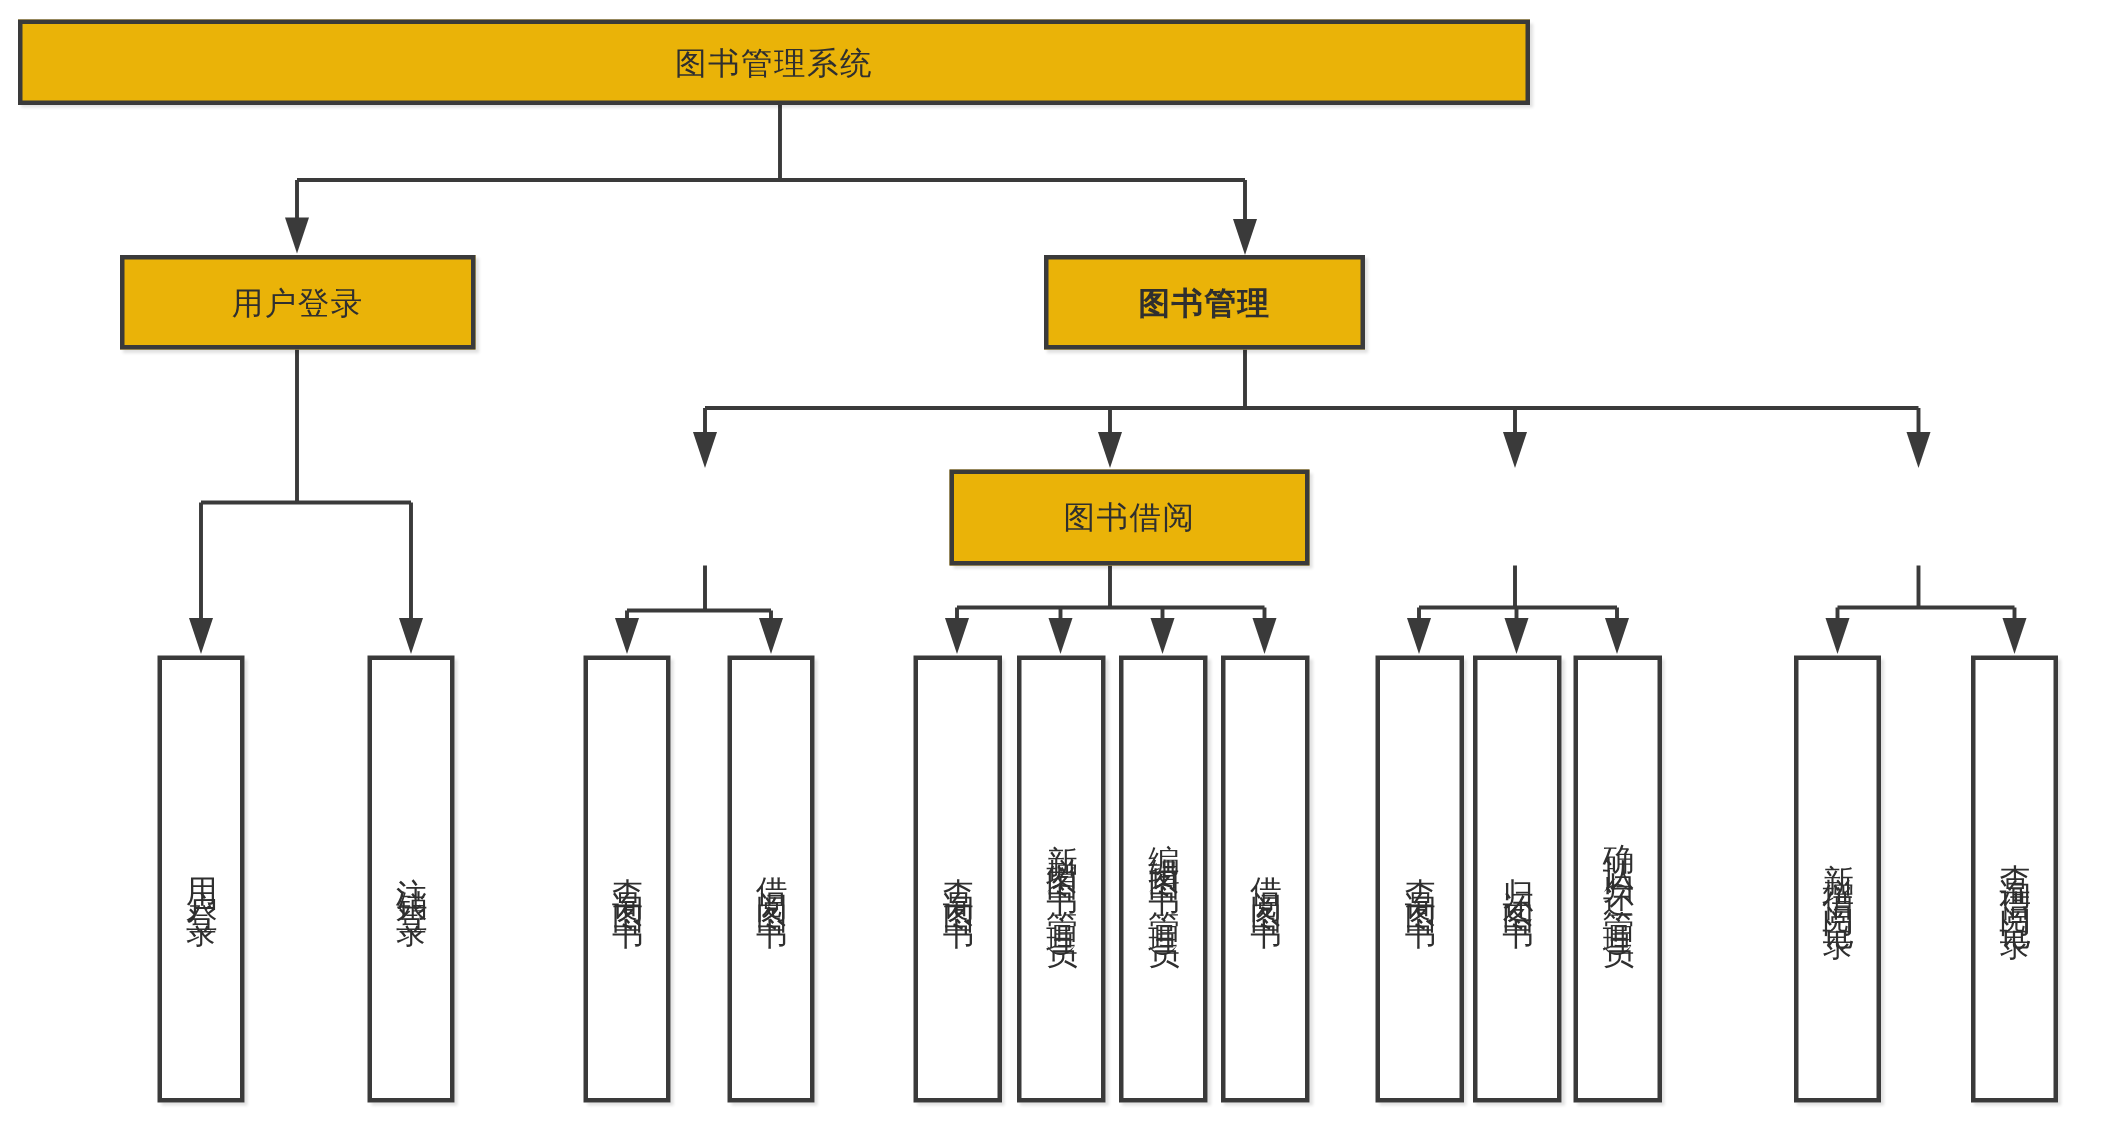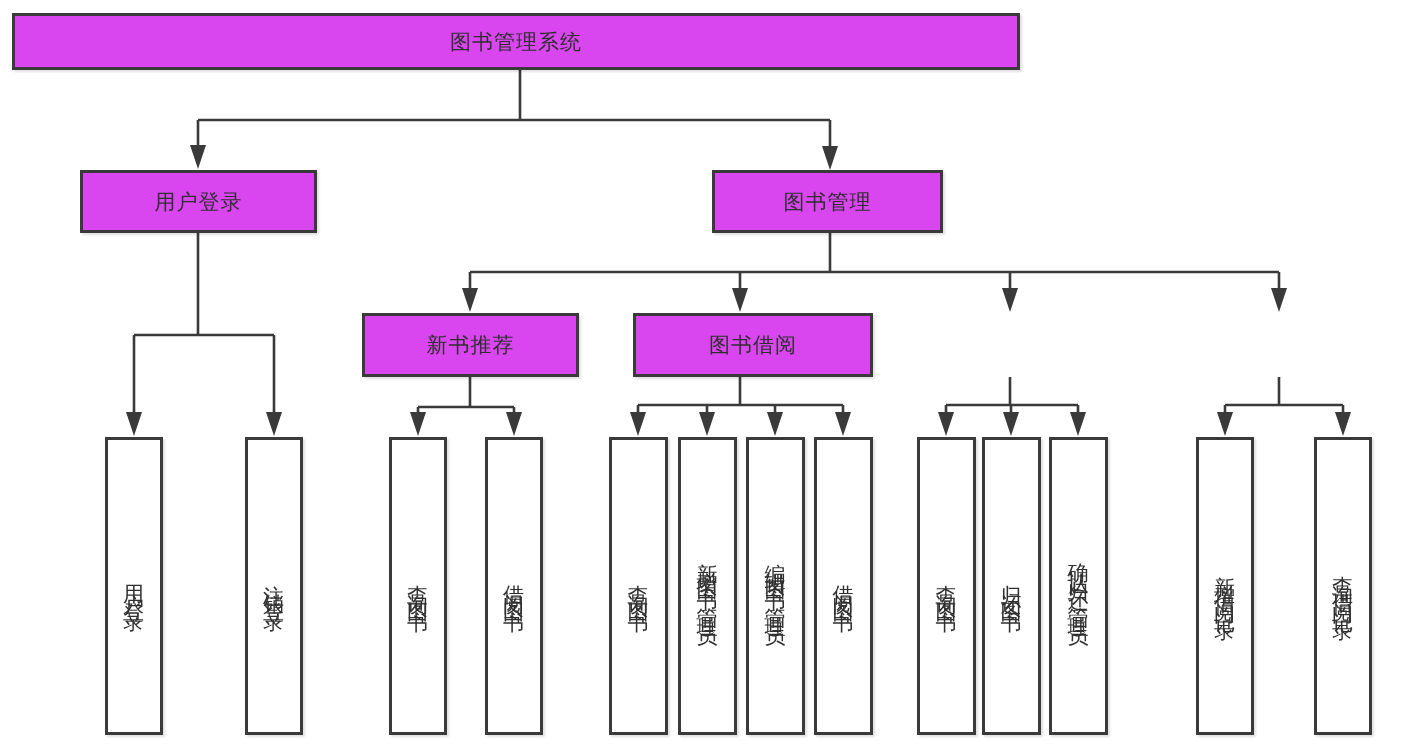--- a/index.html
+++ b/index.html
@@ -8,21 +8,21 @@
     width:1405px; height:747px;
     background:#ffffff;
     font-family:"Liberation Sans", sans-serif;
     overflow:hidden;
   }
   #connectors { position:absolute; left:0; top:0; width:1405px; height:747px; }
   .node {
     position:absolute;
     box-sizing:border-box;
     border:3px solid #3a3a3a;
-    background:#d946ef;
+    background:#eab308;
     display:flex; align-items:center; justify-content:center;
     font-size:21px; color:#2f2f2f; letter-spacing:1px;
     box-shadow:2px 2px 2px rgba(0,0,0,0.12);
   }
   .vnode {
     position:absolute;
     box-sizing:border-box;
     width:58px; height:298px; top:437px;
     border:3px solid #3a3a3a;
     background:#ffffff;
@@ -80,23 +80,22 @@
       <polygon points="1003,412 1019,412 1011,436"></polygon>
       <polygon points="1070,412 1086,412 1078,436"></polygon>
       <polygon points="1217,412 1233,412 1225,436"></polygon>
       <polygon points="1335,412 1351,412 1343,436"></polygon>
     </g>
   </svg>
 
   <div class="node" style="left:12px; top:13px; width:1008px; height:57px;">图书管理系统</div>
 
   <div class="node" style="left:80px; top:170px; width:237px; height:63px;">用户登录</div>
-  <div class="node" style="left:712px; top:170px; width:231px; height:63px;">图书管理</div>
+  <div class="node" style="left:696px; top:170px; width:214px; height:63px;font-weight:bold;">图书管理</div>
 
-  <div class="node" style="left:362px; top:313px; width:217px; height:64px;">新书推荐</div>
   <div class="node" style="left:633px; top:313px; width:240px; height:64px;">图书借阅</div>
 
   <div class="vnode" style="left:105px;">
     <span>用户登录</span>
   </div>
   <div class="vnode" style="left:245px;">
     <span>注销登录</span>
   </div>
 
   <div class="vnode" style="left:389px;">

